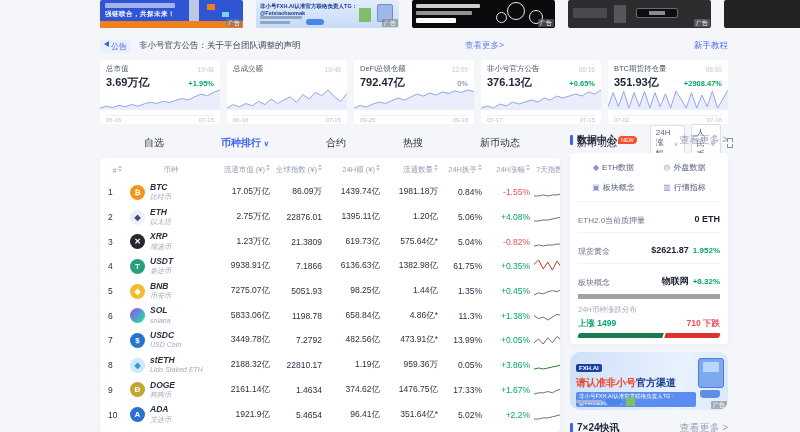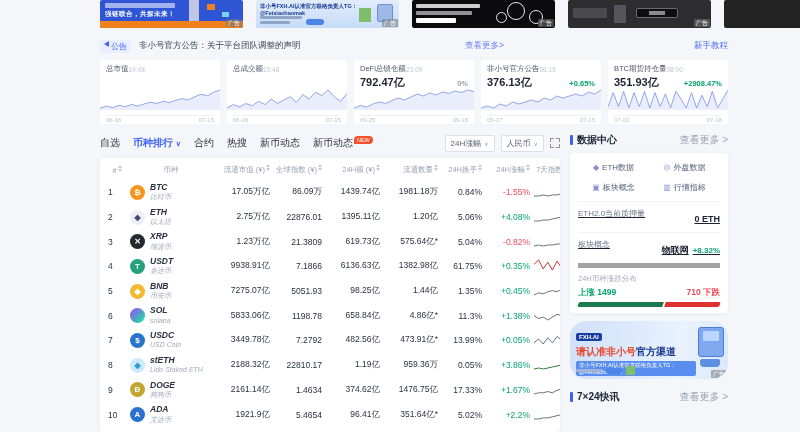--- a/index.html
+++ b/index.html
@@ -44,38 +44,38 @@
   .announce { position:absolute; left:100px; top:38px; width:628px; height:16px; display:flex; align-items:center; font-size:8.5px; }
   .ann-chip { display:flex; align-items:flex-start; gap:2px; color:#3e61f4; background:#eaefff; border-radius:2px; padding:1px 4px; font-size:8px; }
   .speaker { display:inline-block; width:0; height:0; border-top:3px solid transparent; border-bottom:3px solid transparent; border-right:5px solid #3e61f4; }
   .ann-text { margin-left:8px; color:#3a4254; }
   .ann-more { margin-left:auto; margin-right:190px; color:#6e85f2; }
   .ann-tutorial { color:#4a6cf7; }
 
   
   .stats { position:absolute; left:100px; top:60px; width:628px; display:flex; gap:7px; }
   .stat-card { flex:0 0 120px; height:64px; background:#fff; border-radius:3px; padding:4px 6px 0; position:relative; overflow:hidden; }
-  .stat-top { display:flex; align-items:center; }
+  .stat-top { display:flex; justify-content:space-between; align-items:center; }
   .stat-label { font-size:7.5px; color:#4a5468; }
   .stat-time { font-size:6.5px; color:#c2c8d4; }
   .stat-mid { display:flex; justify-content:space-between; align-items:baseline; margin-top:1px; }
   .stat-value { font-size:11px; font-weight:bold; color:#1c2333; }
   .stat-pct { font-size:7.5px; font-weight:bold; }
   .stat-chart { position:absolute; left:0; right:0; top:28px; height:22px; }
   .stat-dates { position:absolute; left:6px; right:6px; bottom:1px; display:flex; justify-content:space-between; font-size:6px; color:#bcc3cf; border-top:1px solid #eef0f5; padding-top:1px; }
   .up { color:#04a56c; } .down { color:#f04a5a; } .flat { color:#9aa2b2; }
 
   
   .main { position:absolute; left:100px; top:132px; width:628px; display:flex; gap:10px; }
   .left-col { width:460px; }
   .side-col { width:158px; }
 
   
   .tabs-row { height:22px; display:flex; align-items:center; gap:13px; }
-  .tab { font-size:10px; color:#2a3040; position:relative; cursor:pointer; white-space:nowrap; }
+  .tab { font-size:10px; color:#2a3040; position:relative; cursor:pointer; white-space:nowrap;margin-left:44px; }
   .tab.active { color:#3e61f4; font-weight:bold; }
   .tab .caret { font-size:7px; color:#3e61f4; }
   .tab .badge { position:relative; top:-4px; margin-left:1px; font-size:5.5px; color:#fff; background:#f5502b; border-radius:4px 4px 4px 0; padding:0 3px; line-height:8px; display:inline-block; }
   .tabs-right { margin-left:auto; display:flex; align-items:center; gap:6px; }
   .filter-box { border:1px solid #dcdfe8; border-radius:2px; font-size:8px; color:#5a6478; padding:2px 5px; background:#fff; display:flex; align-items:center; gap:3px; }
   .filter-box .caret { font-size:6px; color:#9aa2b2; }
   .fs-icon { width:10px; height:10px; position:relative; }
   .fs-icon i { position:absolute; width:4px; height:4px; }
   .fs-icon i:nth-child(1){ left:0; top:0; border-left:1.5px solid #8a93a6; border-top:1.5px solid #8a93a6; }
   .fs-icon i:nth-child(2){ right:0; top:0; border-right:1.5px solid #8a93a6; border-top:1.5px solid #8a93a6; }
@@ -104,32 +104,32 @@
 
   
   .side-header { display:flex; align-items:center; height:16px; margin-bottom:5px; }
   .side-header .bar { width:3px; height:10px; background:#3e61f4; border-radius:1px; margin-right:4px; }
   .side-title { font-size:10px; font-weight:bold; color:#1c2333; }
   .side-more { margin-left:auto; font-size:10px; color:#9aa2b5; }
   .dc-card { background:#fff; border-radius:4px; padding:6px 8px 4px; box-shadow:0 1px 5px rgba(25,35,70,.05); }
   .dc-grid { display:grid; grid-template-columns:1fr 1fr; row-gap:9px; padding:3px 0 8px; }
   .dc-btn { display:flex; align-items:center; justify-content:center; gap:3px; font-size:8px; color:#55607a; }
   .dc-btn .ic { font-size:8px; color:#8b93c9; }
-  .dc-row { display:flex; align-items:flex-start; justify-content:space-between; border-top:1px solid #f0f2f6; padding:6px 0;text-decoration:underline; }
+  .dc-row { display:flex; align-items:flex-end; justify-content:space-between; border-top:1px solid #f0f2f6; padding:6px 0; }
   .dc-row .lbl { font-size:8px; color:#6b7688; }
   .dc-row .val { font-size:9px; font-weight:bold; color:#1c2333; }
   .dc-row .extra { font-size:8px; font-weight:bold; margin-left:4px; }
   .dist { padding:6px 0 2px; border-top:5px solid #a3a3a3; }
   .dist-label { font-size:7.5px; color:#a3aabb; }
   .dist-nums { display:flex; justify-content:space-between; margin-top:3px; font-size:8.5px; font-weight:bold; }
   .dist-bar { display:flex; margin-top:3px; height:5px; gap:2px; }
   .dist-bar .g { background:#1d7a4f; border-radius:2px 0 0 2px; transform:skewX(-18deg); }
   .dist-bar .r { background:#e03131; border-radius:0 2px 2px 0; transform:skewX(-18deg); }
 
-  .side-ad { position:relative; margin-top:8px; height:58px; border-radius:16px; overflow:hidden; background:linear-gradient(100deg,#cfe0fa,#e9f2fe 70%,#d8e8fb); padding:4px 6px; }
+  .side-ad { position:relative; margin-top:8px; height:58px; border-radius:10px; overflow:hidden; background:linear-gradient(100deg,#cfe0fa,#e9f2fe 70%,#d8e8fb); padding:4px 6px; }
   .side-ad .logo { display:inline-block; font-size:6px; font-weight:bold; color:#fff; background:#1a3f9e; border-radius:2px; padding:1px 3px; }
   .side-ad .title { margin-top:2px; font-size:10px; font-weight:bold; }
   .side-ad .t-red { color:#e8452c; }
   .side-ad .t-blue { color:#16398f; }
   .side-ad .sub { margin-top:2px; display:inline-block; font-size:5.5px; color:#fff; background:#5a8df0; border-radius:2px; padding:1px 3px; max-width:120px; }
   .side-ad .mini { position:absolute; left:6px; bottom:4px; display:flex; align-items:center; gap:4px; }
   .side-ad .mini .ln { width:26px; height:3px; background:#9fb4d6; border-radius:1px; }
   .side-ad .mini .btn { width:16px; height:6px; background:#4a86e8; border-radius:3px; }
   .side-ad .mini .qr { width:9px; height:9px; background:#7fbf6a; }
   .side-ad .screen { position:absolute; right:4px; top:6px; width:26px; height:30px; background:#7ea9ef; border:1px solid #4d7bd6; border-radius:3px; }
@@ -190,20 +190,24 @@
     <span class="ann-text">非小号官方公告：关于平台团队调整的声明</span>
     <span class="ann-more">查看更多&gt;</span>
     <span class="ann-tutorial">新手教程</span>
   </div>
 
   <div class="stats" id="stats">
       <div class="stat-card">
         <div class="stat-top">
           <span class="stat-label">总市值</span>
           <span class="stat-time">19:48</span>
+        </div>
+        <div class="stat-mid">
+          <span class="stat-value">3.69万亿</span>
+          <span class="stat-pct up">+1.95%</span>
         </div>
         <div class="stat-chart"><svg width="120" height="22" viewBox="0 0 120 22" preserveAspectRatio="none">
             <path d="M0,22 L0,20.0 L6.315789473684211,18.2 L12.631578947368421,19.6 L18.94736842105263,17.3 L25.263157894736842,18.7 L31.57894736842105,16.4 L37.89473684210526,18.2 L44.21052631578947,15.9 L50.526315789473685,14.2 L56.84210526315789,15.5 L63.1578947368421,13.3 L69.47368421052632,14.6 L75.78947368421052,12.3 L82.10526315789474,10.6 L88.42105263157895,11.9 L94.73684210526316,8.8 L101.05263157894737,6.1 L107.36842105263158,7.8 L113.68421052631578,4.3 L120,2.0 L120,22 Z" fill="rgba(120,143,238,0.16)"></path>
             <polyline points="0,20.0 6.315789473684211,18.2 12.631578947368421,19.6 18.94736842105263,17.3 25.263157894736842,18.7 31.57894736842105,16.4 37.89473684210526,18.2 44.21052631578947,15.9 50.526315789473685,14.2 56.84210526315789,15.5 63.1578947368421,13.3 69.47368421052632,14.6 75.78947368421052,12.3 82.10526315789474,10.6 88.42105263157895,11.9 94.73684210526316,8.8 101.05263157894737,6.1 107.36842105263158,7.8 113.68421052631578,4.3 120,2.0" fill="none" stroke="#93a5ea" stroke-width="1"></polyline>
           </svg></div>
         <div class="stat-dates">
           <span>06-16</span>
           <span>07-15</span>
         </div>
       </div>
@@ -521,20 +525,24 @@
             <span class="dc-btn"><span class="ic">◎</span>外盘数据</span>
             <span class="dc-btn"><span class="ic">▣</span>板块概念</span>
             <span class="dc-btn"><span class="ic">▥</span>行情指标</span>
           </div>
         <div id="dcRows">
             <div class="dc-row">
               <span class="lbl">ETH2.0当前质押量</span>
               <span><span class="val">0 ETH</span></span>
             </div>
             <div class="dc-row">
+              <span class="lbl">现货黄金</span>
+              <span><span class="val">$2621.87</span><span class="extra up">1.952%</span></span>
+            </div>
+            <div class="dc-row">
               <span class="lbl">板块概念</span>
               <span><span class="val">物联网</span><span class="extra up">+8.32%</span></span>
             </div>
           </div>
         <div class="dist">
           <div class="dist-label">24H币种涨跌分布</div>
           <div class="dist-nums">
             <span class="up">上涨 1499</span>
             <span class="down">710 下跌</span>
           </div>

